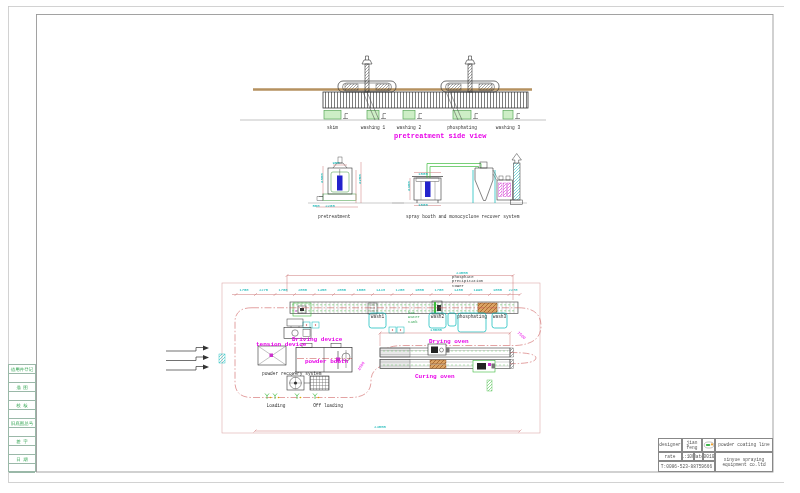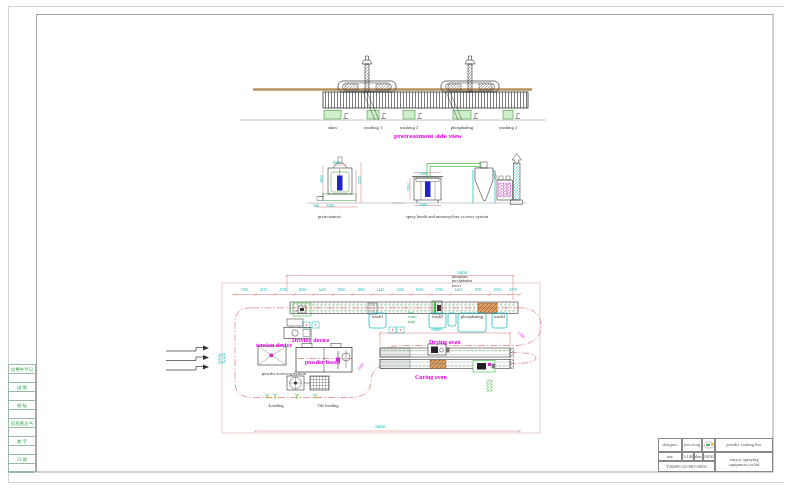--- a/index.html
+++ b/index.html
@@ -1,17 +1,17 @@
 <!DOCTYPE html>
 <html><head>
 <meta charset="utf-8">
 <style>
   html,body{margin:0;padding:0;background:#fff}
   #sheet{position:relative;width:784px;height:493px;background:#ffffff;overflow:hidden;
-         font-family:Liberation Serif, serif}
+         font-family:Liberation Mono, monospace}
   #sheet svg{position:absolute;left:0;top:0}
   .lbl{position:absolute;white-space:nowrap;color:#222;line-height:1.15}
   .ctr{transform:translateX(-50%)}
   .t4{font-size:4.5px}
   .t6{font-size:6px;font-weight:bold}
   .t7{font-size:7px;font-weight:bold}
   .mag{color:#e800e8}
   .cyan{color:#00b0b0}
   .grn{color:#2fa44f}
   .blk{color:#333}

